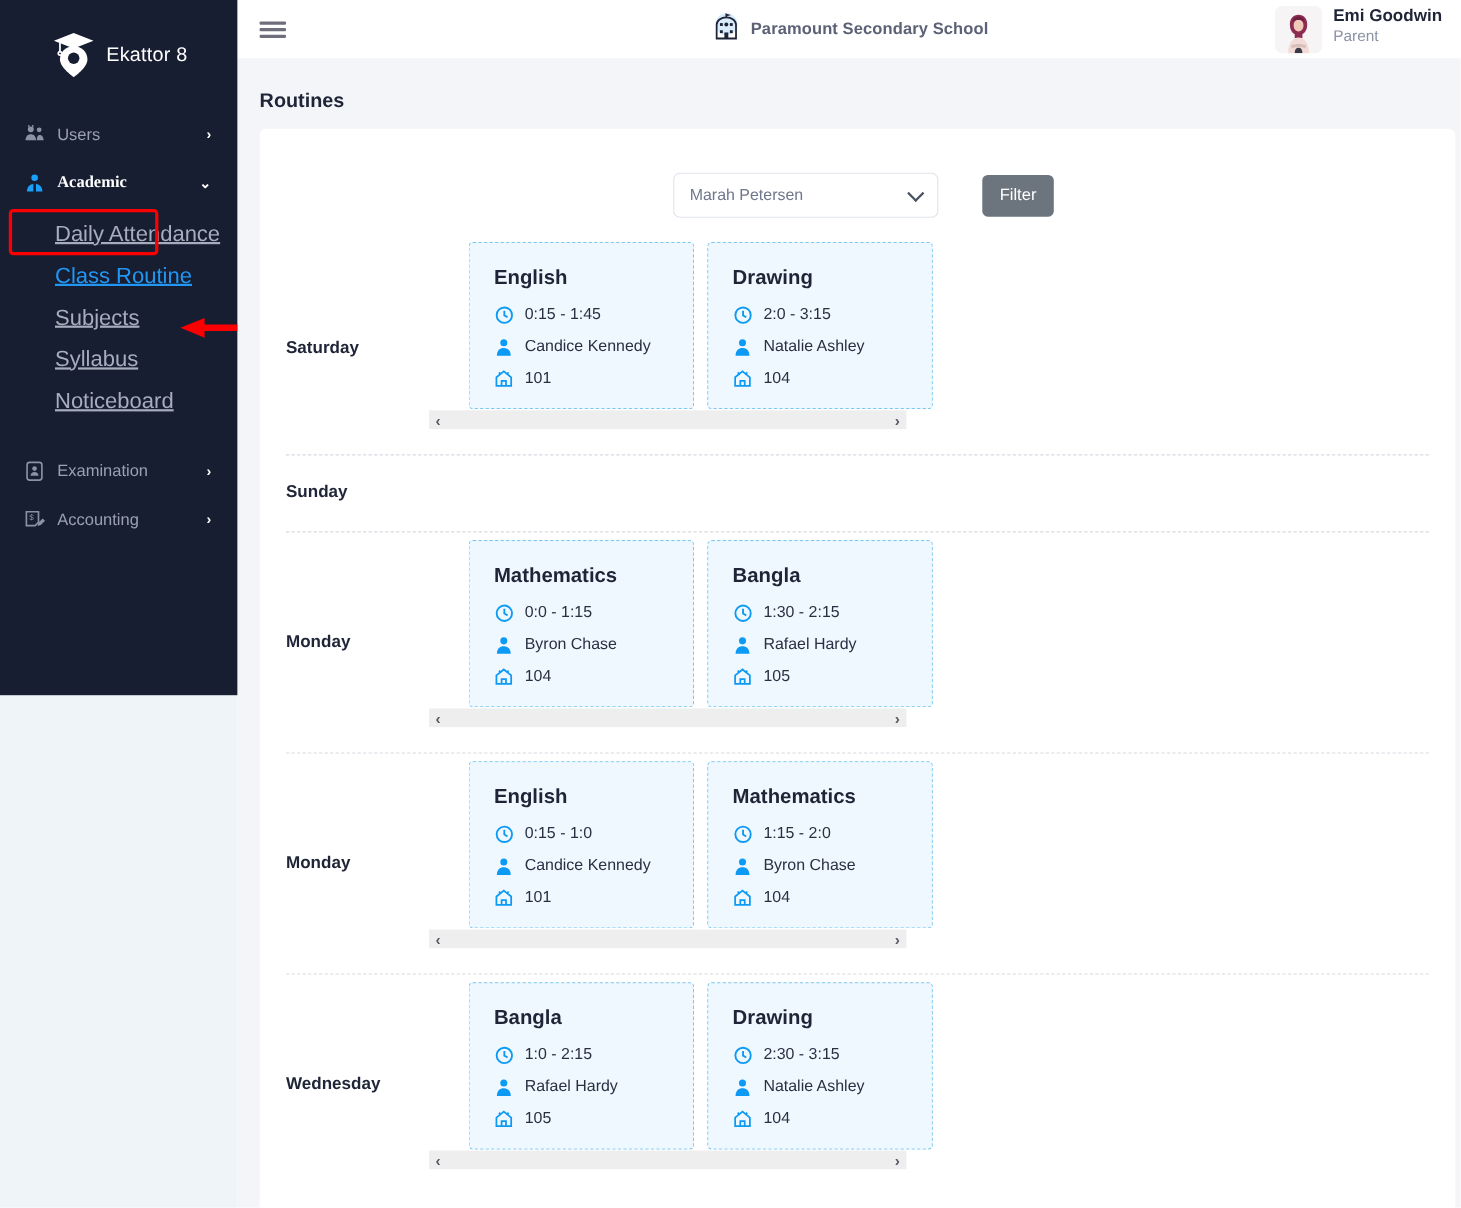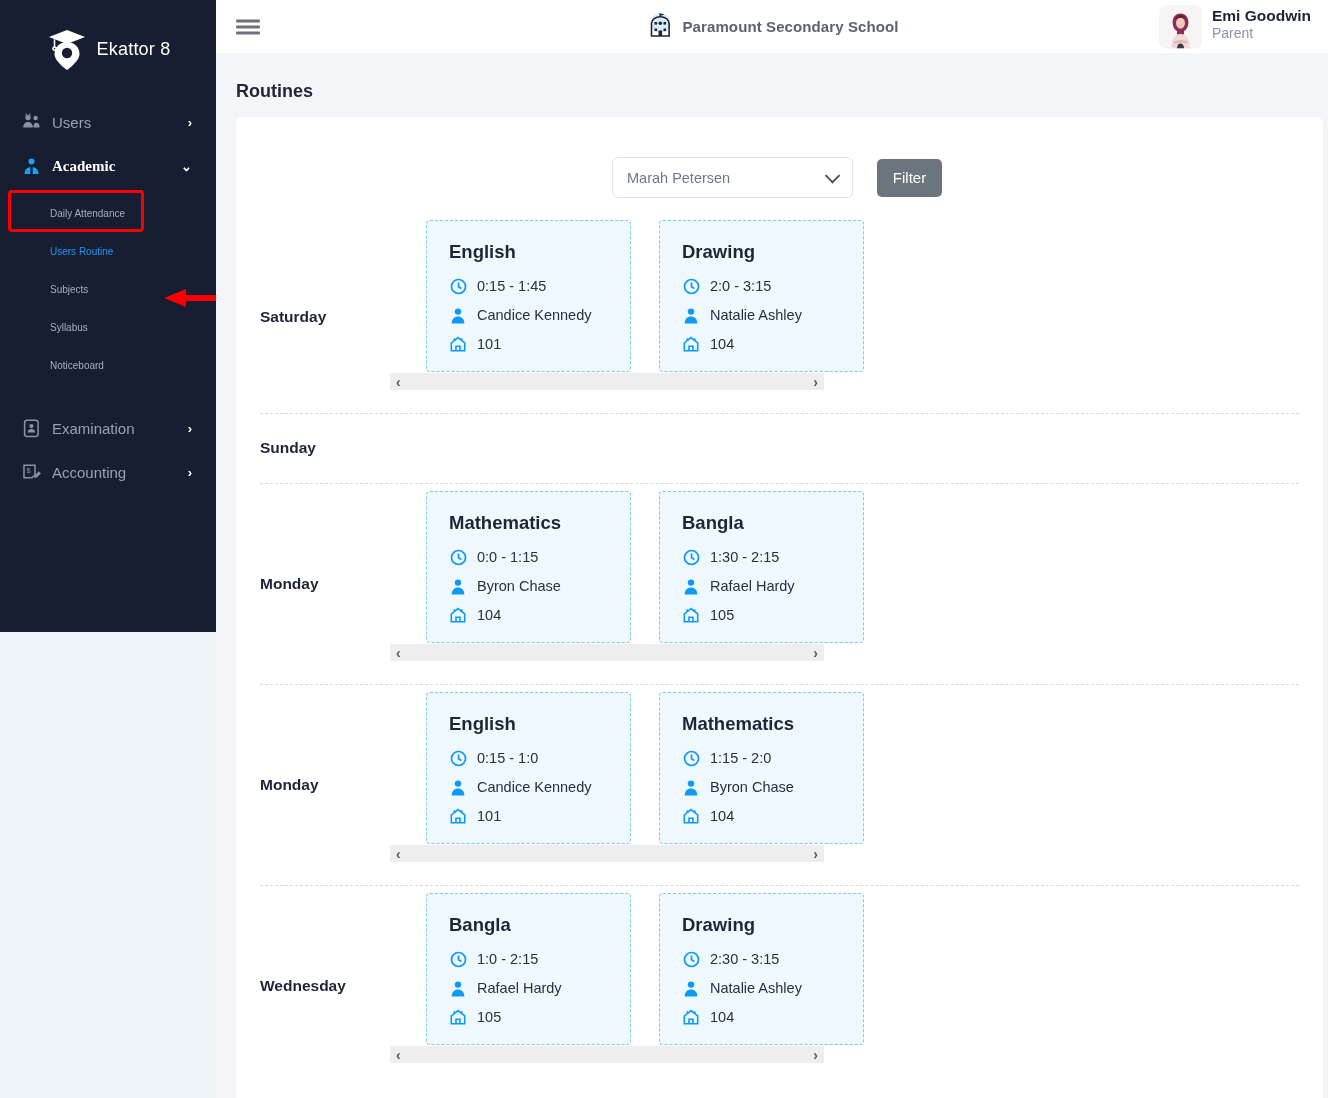--- a/index.html
+++ b/index.html
@@ -59,21 +59,21 @@
     position: absolute;
     left: 8px; top: 190px; width: 136px; height: 42px;
     border: 3px solid #fa0000; border-radius: 4px;
     pointer-events: none;
   }
 
   .subnav { margin-top: 6px; }
   .subnav-item {
     display: flex; align-items: center;
     height: 38px; padding-left: 50px;
-    font-size: 10px; color: #a7adbd; cursor: pointer;
+    font-size: 20px; color: #a7adbd; cursor: pointer; text-decoration: underline;
   }
   .subnav-item.selected { color: #2196f3; }
 
   .arrow-pointer {
     position: absolute; left: 146px; top: 288px;
     width: 86px; height: 20px; pointer-events: none;
   }
 
   
   .topbar {
@@ -119,21 +119,21 @@
     font-size: 18px; font-weight: 700; color: #1f2437;
   }
   .card-panel {
     position: absolute; left: 20px; top: 64px;
     width: 1087px; height: 990px;
     background: #ffffff; border-radius: 6px;
   }
 
   .filter-row {
     position: absolute; left: 376px; top: 40px;
-    display: flex; align-items: center; gap: 24px;
+    display: flex; align-items: center; gap: 40px;
   }
   .select-box {
     position: relative;
     width: 241px; height: 41px;
     border: 1px solid #dfe3eb; border-radius: 6px;
     background: #ffffff;
     display: flex; align-items: center;
     padding: 0 14px;
     cursor: pointer;
   }
@@ -157,21 +157,21 @@
   .row-sep {
     position: absolute; left: 24px; right: 24px; top: 0;
     border-top: 1px dashed #d6dae1; height: 0;
   }
   .day-label {
     position: absolute; left: 24px;
     font-size: 15.5px; font-weight: 700; color: #1f2437;
     white-space: nowrap;
   }
   .track { position: absolute; left: 154px; top: 8px; }
-  .cards { display: flex; gap: 28px; padding-left: 36px; }
+  .cards { display: flex; gap: 12px; padding-left: 36px; }
   .rcard {
     width: 205px; height: 152px;
     background: #eff8fe;
     border: 1px dashed #7cc8f0;
     border-radius: 4px;
     padding: 20px 0 0 22px;
   }
   .rcard-title {
     font-size: 18.5px; font-weight: 700; color: #1f2437;
     margin-bottom: 14px;
@@ -248,21 +248,21 @@
         </span>
         <span class="nav-label">Academic</span>
         <span class="nav-caret">⌄</span>
       </div>
 
       <div class="subnav">
         <div class="subnav-item">
           <span>Daily Attendance</span>
         </div>
         <div class="subnav-item selected">
-          <span>Users Routine</span>
+          <span>Class Routine</span>
         </div>
         <div class="subnav-item">
           <span>Subjects</span>
         </div>
         <div class="subnav-item">
           <span>Syllabus</span>
         </div>
         <div class="subnav-item">
           <span>Noticeboard</span>
         </div>

